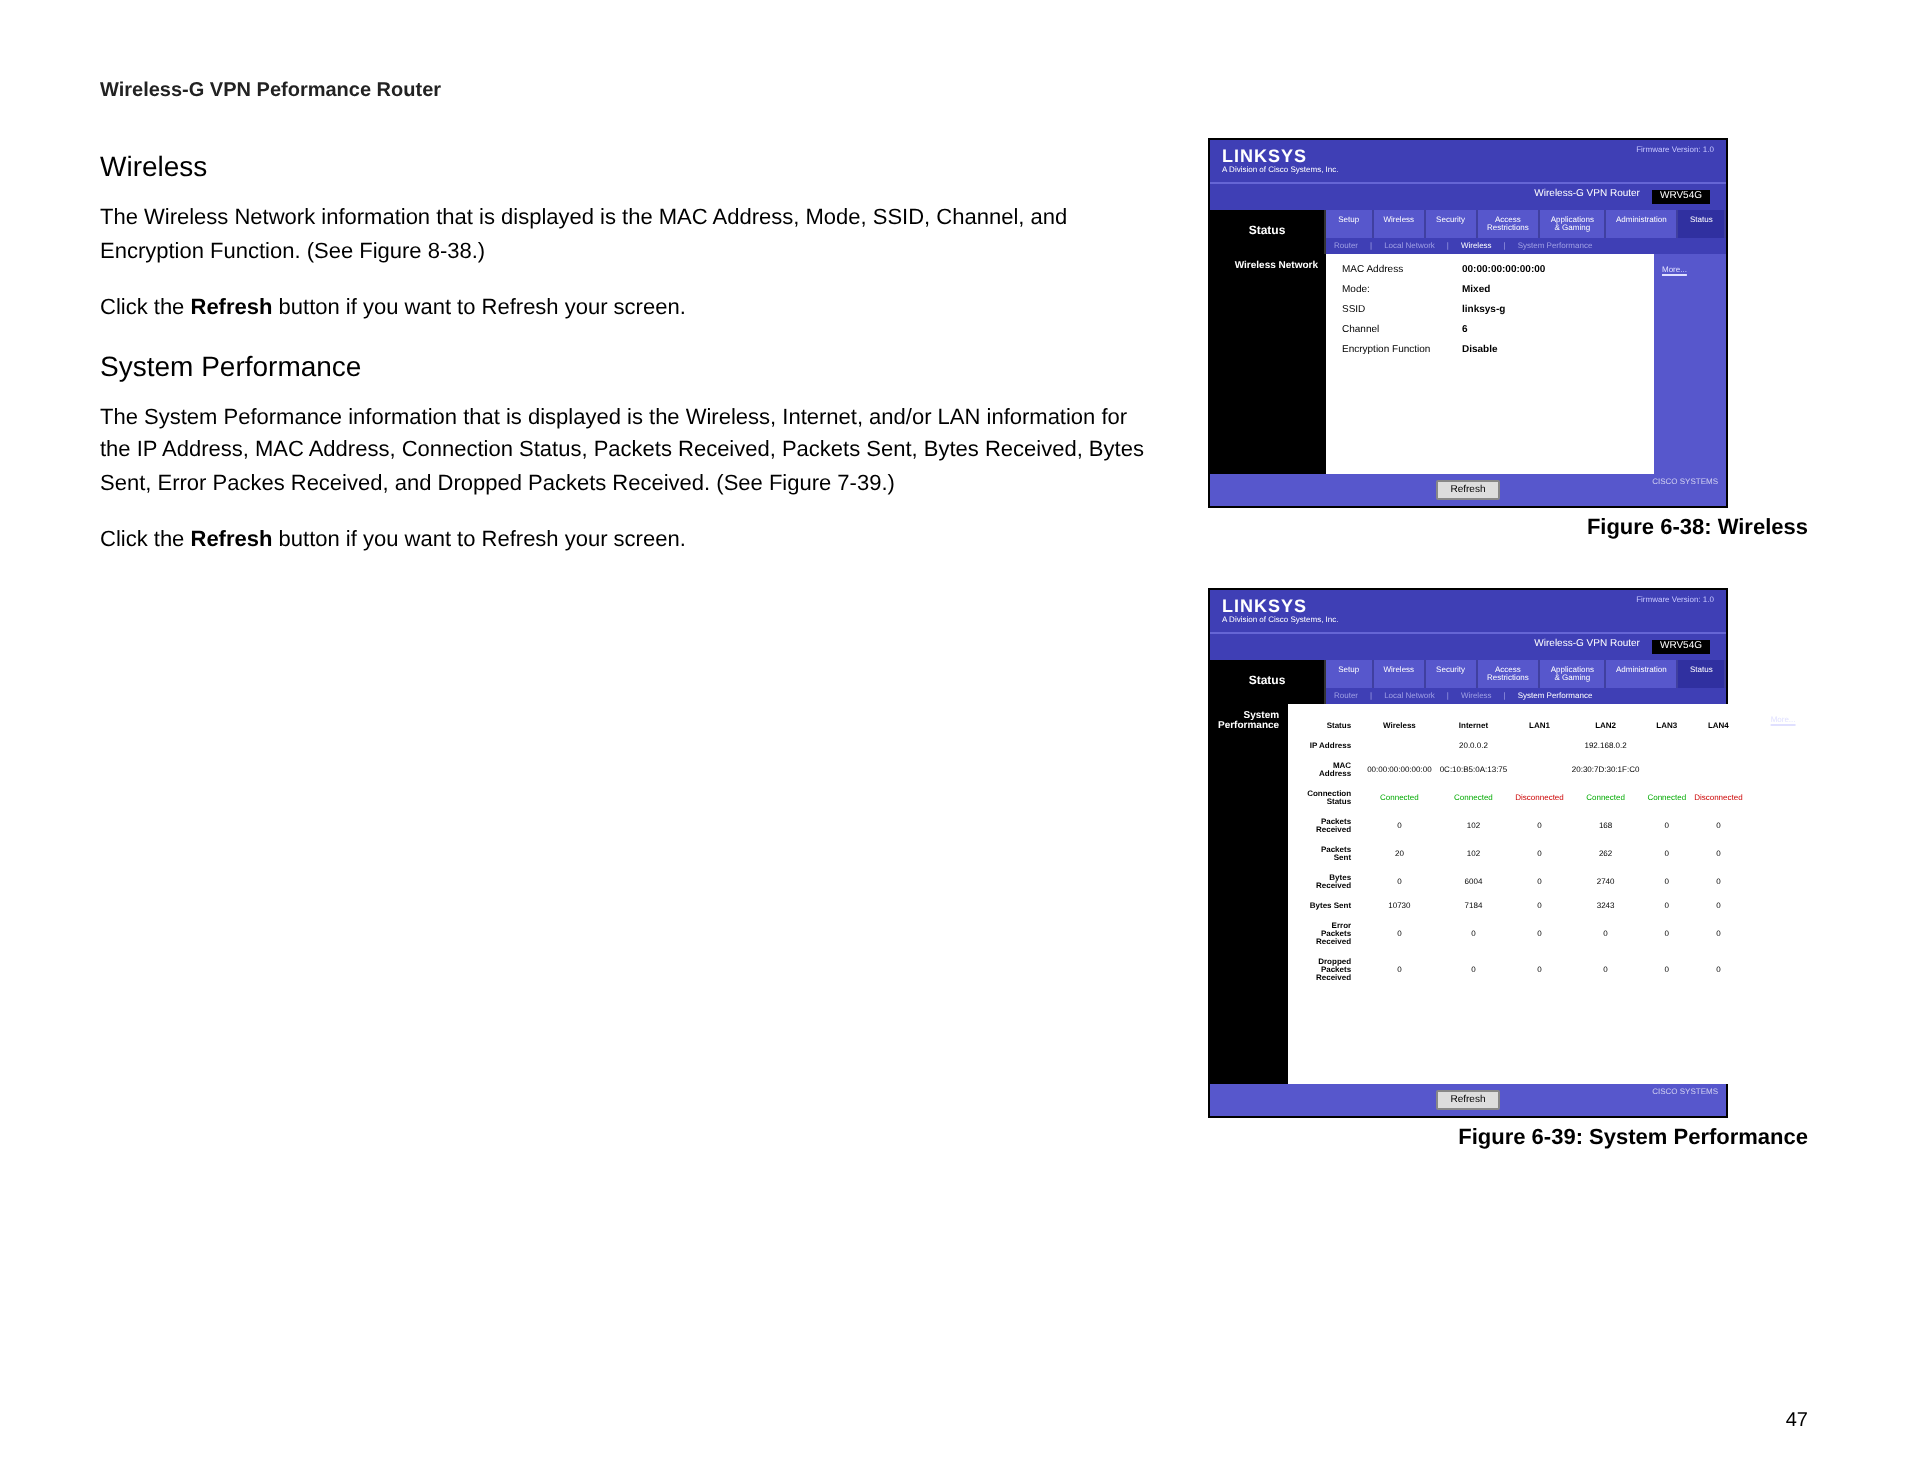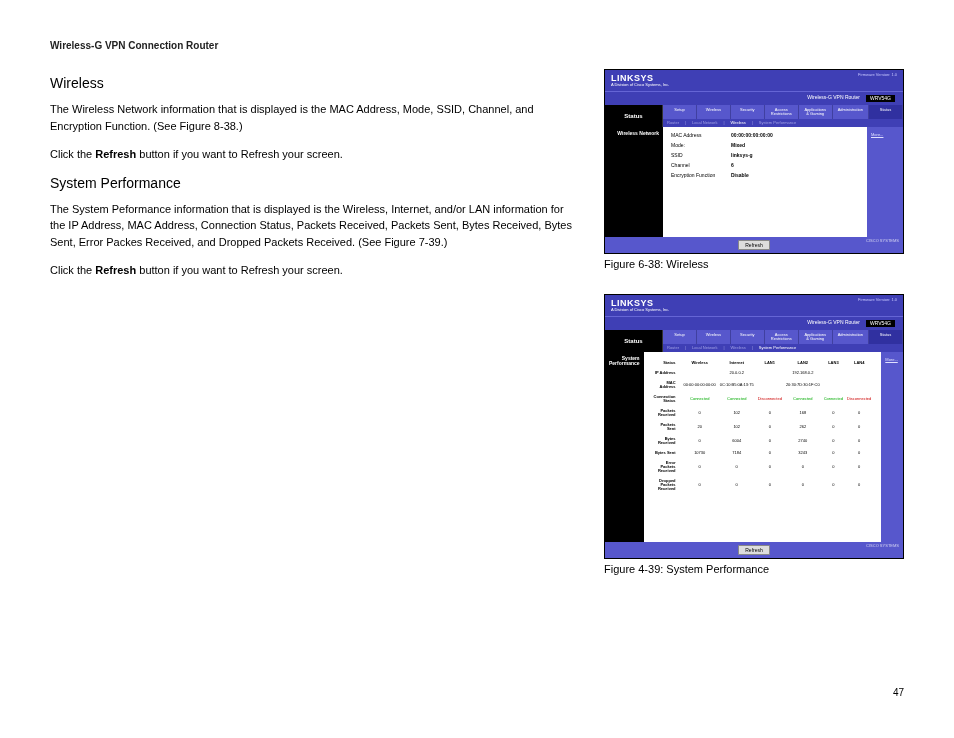--- a/index.html
+++ b/index.html
@@ -29,37 +29,37 @@
   }
   .para {
     font-size: 11px;
     color: #000;
     line-height: 1.5;
     margin-bottom: 12px;
   }
   .para .bold { font-weight: bold; }
   .figure-caption {
     font-size: 11px;
-    font-weight: normal;
-    text-align: left;
+    font-weight: bold;
+    text-align: right;
     margin-top: 4px;
     margin-bottom: 24px;
   }
   .page-num {
     position: absolute;
-    bottom: 40px;
+    bottom: 22px;
     right: 50px;
     font-size: 10px;
   }
 
   
   .router-shot {
     border: 1px solid #000;
     background: #fff;
-    width: 300px;
+    width: 260px;
     font-size: 5px;
     line-height: 1;
   }
   .shot-top {
     background: #3f3fb5;
     color: #fff;
     padding: 4px 6px;
     position: relative;
   }
   .brand { font-size: 9px; font-weight: bold; letter-spacing: 0.5px; }
@@ -161,21 +161,21 @@
   .perf-table th, .perf-table td { padding: 3px 2px; text-align: center; }
   .perf-table .lbl { text-align: right; font-weight: bold; padding-right: 6px; width: 60px; }
   .green { color: #0a0; }
   .red { color: #c00; }
   .perf-body { min-height: 190px; }
   .shot2 { margin-top: 6px; }
 </style>
 </head>
 <body>
 
-<div class="header-line">Wireless-G VPN Connection Router</div>
+<div class="header-line">Wireless-G VPN Peformance Router</div>
 
 <div class="main-cols">
   <div class="left-col">
     <div class="section-h">Wireless</div>
     <div class="para">The Wireless Network information that is displayed is the MAC Address, Mode, SSID, Channel, and Encryption Function. (See Figure 8-38.)</div>
     <div class="para">
       <span>Click the </span><span class="bold">Refresh</span><span> button if you want to Refresh your screen.</span>
     </div>
 
     <div class="section-h">System Performance</div>
@@ -392,18 +392,18 @@
         </div>
         <div class="help-col">
           <span class="more">More...</span>
         </div>
       </div>
       <div class="footer-bar">
         <button class="refresh-btn">Refresh</button>
         <span class="cisco">CISCO SYSTEMS</span>
       </div>
     </div>
-    <div class="figure-caption">Figure 4-39: System Performance</div>
+    <div class="figure-caption">Figure 6-39: System Performance</div>
 
   </div>
 </div>
 
 <div class="page-num">47</div>
 
 </body></html>

